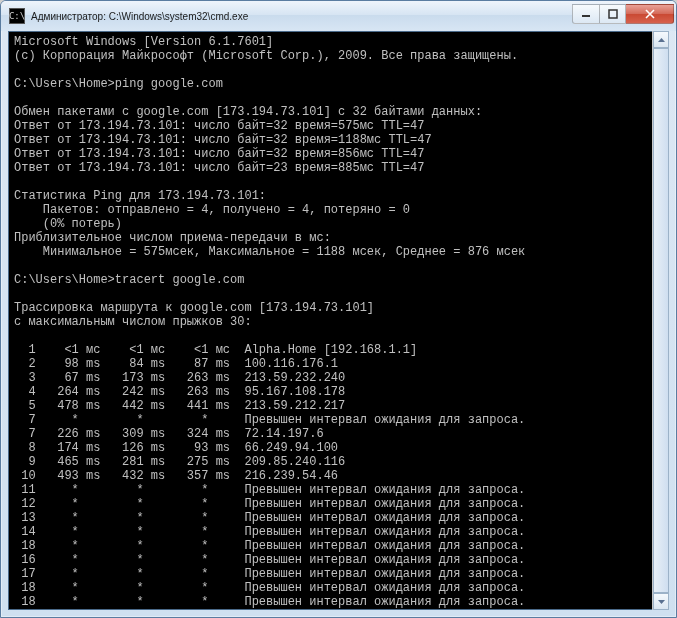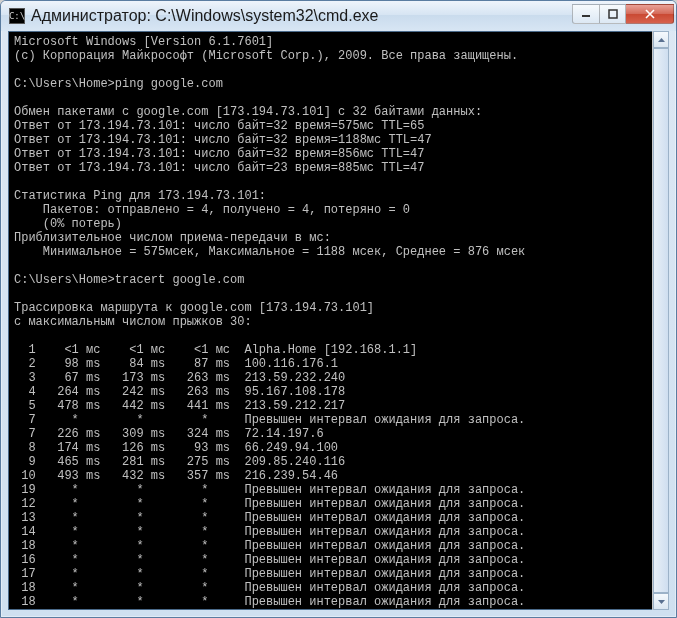--- a/index.html
+++ b/index.html
@@ -19,21 +19,21 @@
     background: linear-gradient(to bottom, #eef4fb 0%, #d7e5f3 45%, #c9dbed 46%, #d8e6f4 100%);
     border-radius: 5px 5px 0 0;
   }
   .app-icon {
     width: 16px; height: 16px;
     background: #000; border: 1px solid #555;
     margin-right: 6px;
     display:flex; align-items:center; justify-content:center;
     font: 9px/1 monospace; color:#ccc;
   }
-  .title { font-size: 16px; color: #1a1a1a; flex: 0 0 auto; white-space: nowrap; }
+  .title { font-size: 10px; color: #1a1a1a; flex: 0 0 auto; white-space: nowrap; }
   .spacer { flex: 1; }
   .win-controls { display: flex; gap: 0; height: 20px; margin-top:-4px;}
   .win-btn {
     width: 30px; height: 20px;
     border: 1px solid rgba(0,0,0,0.25);
     display: flex; align-items: center; justify-content: center;
     font-size: 11px; color: #333;
     background: linear-gradient(to bottom, #f6fafd, #dce8f4);
   }
   .win-btn.min { border-radius: 0 0 0 3px; width:28px;}
@@ -98,21 +98,21 @@
     </div>
   </div>
 
   <div class="client">
 <pre class="term"><span>Microsoft Windows [Version 6.1.7601]</span>
 <span>(c) Корпорация Майкрософт (Microsoft Corp.), 2009. Все права защищены.</span>
 
 <span>C:\Users\Home&gt;</span><span>ping google.com</span>
 
 <span>Обмен пакетами с google.com [173.194.73.101] с 32 байтами данных:</span>
-<span>Ответ от 173.194.73.101: число байт=32 время=575мс TTL=65</span>
+<span>Ответ от 173.194.73.101: число байт=32 время=575мс TTL=47</span>
 <span>Ответ от 173.194.73.101: число байт=32 время=1188мс TTL=47</span>
 <span>Ответ от 173.194.73.101: число байт=32 время=856мс TTL=47</span>
 <span>Ответ от 173.194.73.101: число байт=23 время=885мс TTL=47</span>
 
 <span>Статистика Ping для 173.194.73.101:</span>
 <span>    Пакетов: отправлено = 4, получено = 4, потеряно = 0</span>
 <span>    (0% потерь)</span>
 <span>Приблизительное числом приема-передачи в мс:</span>
 <span>    Минимальное = 575мсек, Максимальное = 1188 мсек, Среднее = 876 мсек</span>
 
@@ -124,21 +124,21 @@
 <span>  1    &lt;1 мс    &lt;1 мс    &lt;1 мс  Alpha.Home [192.168.1.1]</span>
 <span>  2    98 ms    84 ms    87 ms  100.116.176.1</span>
 <span>  3    67 ms   173 ms   263 ms  213.59.232.240</span>
 <span>  4   264 ms   242 ms   263 ms  95.167.108.178</span>
 <span>  5   478 ms   442 ms   441 ms  213.59.212.217</span>
 <span>  7     *        *        *     Превышен интервал ожидания для запроса.</span>
 <span>  7   226 ms   309 ms   324 ms  72.14.197.6</span>
 <span>  8   174 ms   126 ms    93 ms  66.249.94.100</span>
 <span>  9   465 ms   281 ms   275 ms  209.85.240.116</span>
 <span> 10   493 ms   432 ms   357 ms  216.239.54.46</span>
-<span> 19     *        *        *     Превышен интервал ожидания для запроса.</span>
+<span> 11     *        *        *     Превышен интервал ожидания для запроса.</span>
 <span> 12     *        *        *     Превышен интервал ожидания для запроса.</span>
 <span> 13     *        *        *     Превышен интервал ожидания для запроса.</span>
 <span> 14     *        *        *     Превышен интервал ожидания для запроса.</span>
 <span> 18     *        *        *     Превышен интервал ожидания для запроса.</span>
 <span> 16     *        *        *     Превышен интервал ожидания для запроса.</span>
 <span> 17     *        *        *     Превышен интервал ожидания для запроса.</span>
 <span> 18     *        *        *     Превышен интервал ожидания для запроса.</span>
 <span> 18     *        *        *     Превышен интервал ожидания для запроса.</span>
 <span> 20     *        *        *     Превышен интервал ожидания для запроса.</span>
 

